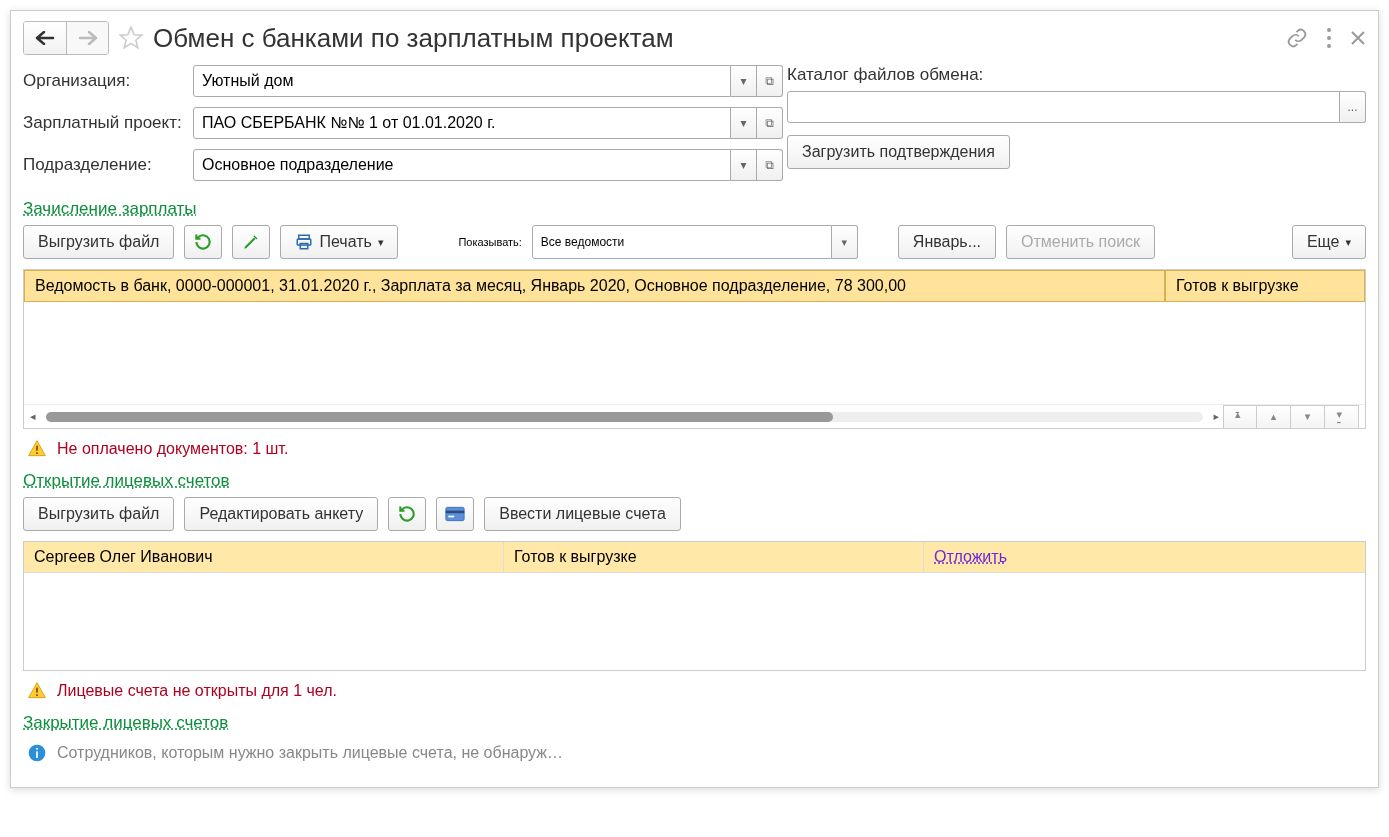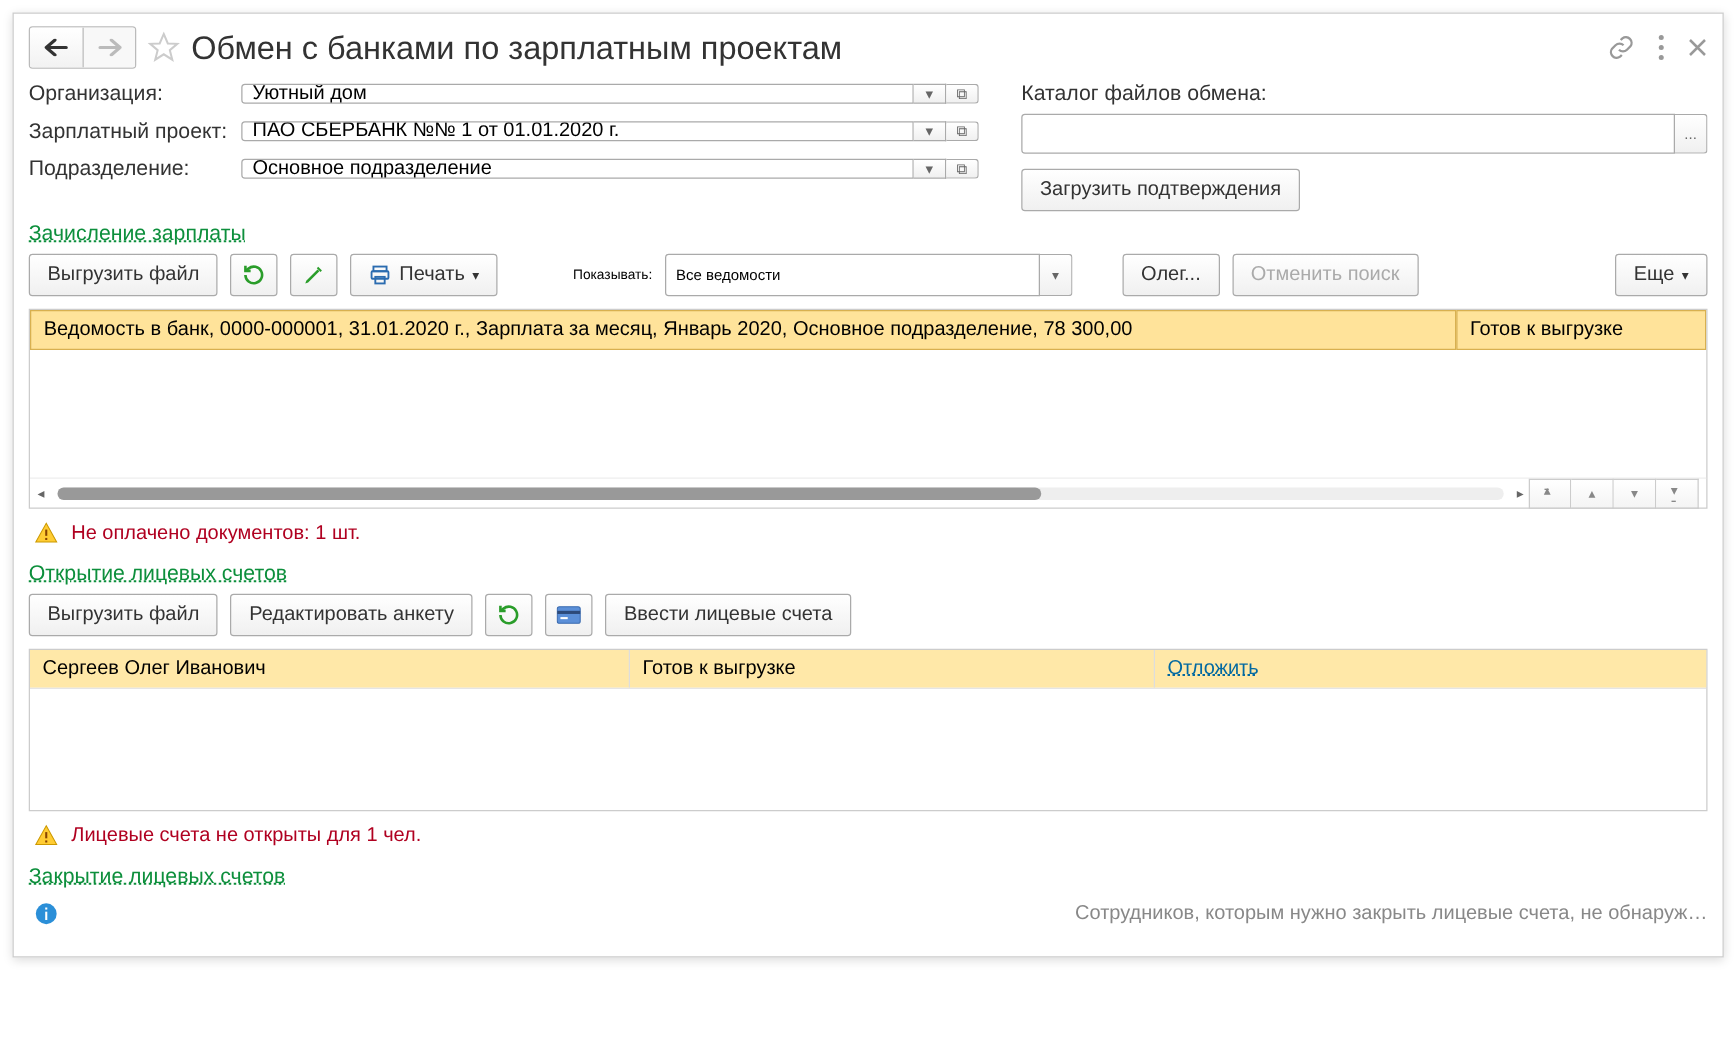--- a/index.html
+++ b/index.html
@@ -24,28 +24,28 @@
     font-size: 18px; color:#444; cursor:pointer;
   }
   .nav-btn + .nav-btn { border-left:1px solid #bbb; }
   .nav-btn.disabled { color:#bbb; background:#f8f8f8; cursor:default;}
   .star-icon { width:28px; height:28px; margin-right:8px; color:#ccc; display:flex; align-items:center; justify-content:center; font-size:26px; cursor:pointer;}
   .title { font-size: 26px; color:#333; flex:1; }
   .title-actions { display:flex; gap:18px; align-items:center; color:#999;}
   .title-action { cursor:pointer; font-size:20px; }
 
   .top-grid {
-    display:flex; gap:34px; margin-bottom:8px;
+    display:flex; gap:4px; margin-bottom:8px;
   }
   .left-col { flex: 0 0 760px; }
   .right-col { flex:1; }
   .form-row { display:flex; align-items:center; margin-bottom:10px; }
   .form-label { width:170px; font-size:17px; color:#333;}
   .input-with-btns {
-    flex:1; display:flex; height:16px;
+    flex:1; display:flex; height:32px;
   }
   .text-input {
     flex:1; border:1px solid #aaa; border-radius:3px 0 0 3px;
     padding:0 8px; font-size:16px; background:#fff;
   }
   .text-input-plain {
     flex:1; border:1px solid #aaa; border-radius:3px; padding:0 8px; font-size:16px; height:32px;
   }
   .mini-btn {
     width:26px; border:1px solid #aaa; border-left:none;
@@ -104,21 +104,21 @@
   .side-btn + .side-btn { border-left:none;}
 
   .warn-row { display:flex; align-items:center; gap:10px; margin:10px 0 12px 4px; font-size:16px;}
   .warn-icon { width:20px; height:20px;  display:flex; align-items:center; justify-content:center;}
   .warn-text { color:#b00020;text-align:center;}
   .info-text { color:#888;}
 
   .grid2 { height:130px;}
   .grid2 .header-row { display:flex; border-bottom:1px solid #ddd;}
   .grid2 .header-row .cell { background:#ffe8a8; font-size:16px;}
-  .action-link { color:#0369a1; text-decoration: underline dotted; cursor:pointer;}
+  .action-link { color:#6d28d9; text-decoration: underline dotted; cursor:pointer;}
 
   .filebox-row { display:flex; align-items:center; margin-top:6px;}
   .right-label { font-size:17px; color:#333; margin-bottom:4px; display:block;}
 
   svg { display:block; }
 </style>
 </head>
 <body>
 
 <div class="window">
@@ -245,21 +245,21 @@
     </button>
     <div style="width:40px;"></div>
     <span style="font-size:11px;">Показывать:</span>
     <div class="select-box">
       <input class="select-input" value="Все ведомости" style="">
       <div class="select-arrow">
           <span>▾</span>
         </div>
     </div>
     <div style="width:20px;"></div>
-    <button class="btn">Олег...</button>
+    <button class="btn">Январь...</button>
     <button class="btn disabled">Отменить поиск</button>
     <div class="spacer"></div>
     <button class="btn">
       <span>Еще</span>
       <span style="font-size:11px;">▾</span>
     </button>
   </div>
 
   <div class="grid grid1">
     <div class="grid-body">
@@ -345,21 +345,21 @@
           <path d="M12 2 L22 20 H2 Z" fill="#ffcc33" stroke="#cc9900" stroke-width="1"></path>
           <rect x="11" y="8" width="2" height="6" fill="#884400"></rect>
           <rect x="11" y="16" width="2" height="2" fill="#884400"></rect>
         </svg>
     </span>
     <span class="warn-text">Лицевые счета не открыты для 1 чел.</span>
   </div>
 
   
   <a class="link">Закрытие лицевых счетов</a>
-  <div class="warn-row" style="margin-top:4px;justify-content:space-between;">
+  <div class="warn-row" style="margin-top:4px;">
     <span class="warn-icon">
       <svg width="20" height="20" viewBox="0 0 24 24">
           <circle cx="12" cy="12" r="10" fill="#2b8fd8"></circle>
           <rect x="11" y="10" width="2" height="8" fill="#fff"></rect>
           <rect x="11" y="6" width="2" height="2" fill="#fff"></rect>
         </svg>
     </span>
     <span class="info-text">Сотрудников, которым нужно закрыть лицевые счета, не обнаруж…</span>
   </div>
 

